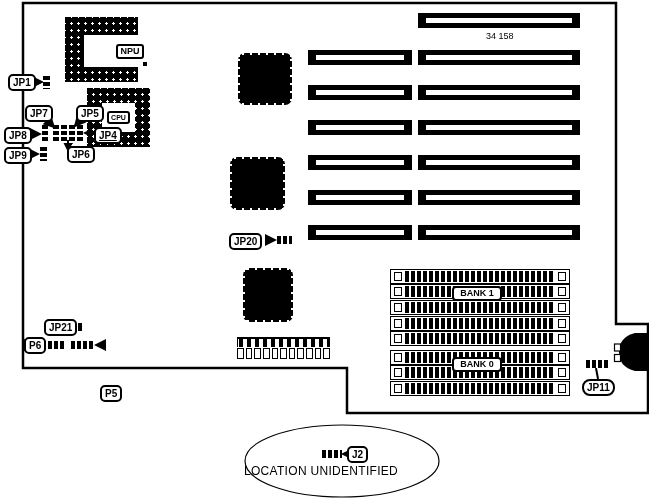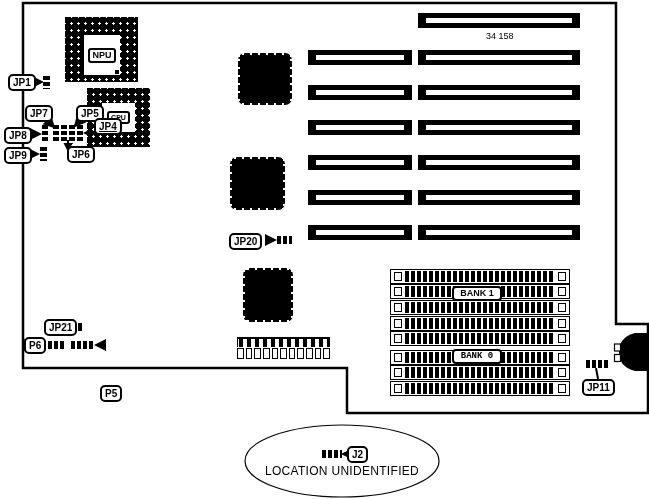--- a/index.html
+++ b/index.html
@@ -45,32 +45,32 @@
   .jv { position:absolute; width:7px; background:repeating-linear-gradient(180deg,#000 0 4px,#fff 4px 6px); z-index:1; }
   .jv3 { position:absolute; width:6px; height:18px; background:repeating-linear-gradient(180deg,#000 0 4px,#fff 4px 6px); z-index:1; }
   .jh { position:absolute; height:8px; background:repeating-linear-gradient(90deg,#000 0 4px,#fff 4px 6px); z-index:1; }
 
   
   .lbl { position:absolute; z-index:5; background:#fff; border:2px solid #000; border-radius:5px;
     font:bold 10px/13px "Liberation Sans",sans-serif; padding:0 3px; white-space:nowrap; }
 
   .bank-lbl { position:absolute; z-index:5; left:452px; width:46px; text-align:center; background:#fff;
     border:2px solid #000; border-radius:4px; font:bold 9px/11px "Liberation Sans",sans-serif; }
-  #bank1-label { top:286px; } #bank0-label { top:349px;font-family:Liberation Mono, monospace; }
+  #bank1-label { top:286px; } #bank0-label { top:357px; }
 
   .part-no { position:absolute; left:486px; top:31px; font:9px/11px "Liberation Sans",sans-serif; z-index:2;text-align:right; }
 
   
   #pin-header { position:absolute; left:237px; top:337px; width:93px; z-index:1; }
   #pin-header .pins { height:8px; border-top:2px solid #000;
     background:repeating-linear-gradient(90deg,#000 0 4px,rgba(0,0,0,0) 4px 8px); background-position:2px 0; }
   #pin-header .cells { display:flex; gap:2px; margin-top:1px; }
   #pin-header .cell { width:6px; height:9px; border:1px solid #000; background:#fff; }
 
-  .footer-note { position:absolute; left:244px; top:464px; width:196px; text-align:center;
+  .footer-note { position:absolute; left:244px; top:464px; width:196px; 
     font:12px/14px "Liberation Sans",sans-serif; letter-spacing:0.3px; z-index:2; }
 </style>
 </head>
 <body>
 
 <div id="board">
 
   <svg id="outline-svg" width="649" height="499" viewBox="0 0 649 499">
     <defs>
       <marker id="arr" markerWidth="7" markerHeight="7" refX="5" refY="3" orient="auto">
@@ -97,21 +97,21 @@
       <path d="M265,240 L275,240" marker-end="url(#arr)"></path>
       <path d="M60,327 L70,327" marker-end="url(#arr)"></path>
       <path d="M30,345 L34,345" marker-end="url(#arr)"></path>
       <path d="M100,345 L96,345" marker-end="url(#arr)"></path>
       <path d="M596,368 L598,379"></path>
       <path d="M347,454 L343,454" marker-end="url(#arr)"></path>
     </g>
   </svg>
 
   <div class="pga" id="npu-socket" style="left:65px; top:17px; width:73px; height:65px;">
-    <div class="inner" style="left:19px; top:18px; width:36px; height:40px;">
+    <div class="inner" style="left:19px; top:18px; width:36px; height:32px;padding-left:28px;">
       <span class="chip-lbl">NPU</span>
       <span class="pin1-dot"></span>
     </div>
   </div>
 
   <div class="pga" id="cpu-socket" style="left:87px; top:88px; width:63px; height:59px;">
     <div class="inner" style="left:15px; top:15px; width:33px; height:29px;">
       <span class="chip-lbl">CPU</span>
     </div>
   </div>
@@ -200,21 +200,21 @@
     <div class="jv3" style="left: 42px; top: 125px;"></div>
     <div class="jv3" style="left: 53px; top: 125px;"></div>
     <div class="jv3" style="left: 61px; top: 125px;"></div>
     <div class="jv3" style="left: 69px; top: 125px;"></div>
     <div class="jv3" style="left: 77px; top: 125px;"></div>
     <div class="lbl" style="left: 8px; top: 74px;">JP1</div>
     <div class="lbl" style="left: 25px; top: 105px;">JP7</div>
     <div class="lbl" style="left: 4px; top: 127px;">JP8</div>
     <div class="lbl" style="left: 4px; top: 147px;">JP9</div>
     <div class="lbl" style="left: 76px; top: 105px;">JP5</div>
-    <div class="lbl" style="left: 94px; top: 118px; text-decoration: underline;">JP4</div>
+    <div class="lbl" style="left: 94px; top: 127px; text-decoration: underline;">JP4</div>
     <div class="lbl" style="left: 67px; top: 146px;">JP6</div>
     <div class="lbl" style="left: 229px; top: 233px;">JP20</div>
     <div class="lbl" style="left: 44px; top: 319px;">JP21</div>
     <div class="lbl" style="left: 24px; top: 337px;">P6</div>
     <div class="lbl" style="left: 100px; top: 337px; margin-top: 48px;">P5</div>
-    <div class="lbl" style="left: 582px; top: 379px;">JP11</div>
+    <div class="lbl" style="left: 582px; top: 379px; border-radius: 8px;">JP11</div>
     <div class="lbl" style="left: 347px; top: 446px;">J2</div>
   </div>
 
 </body></html>

